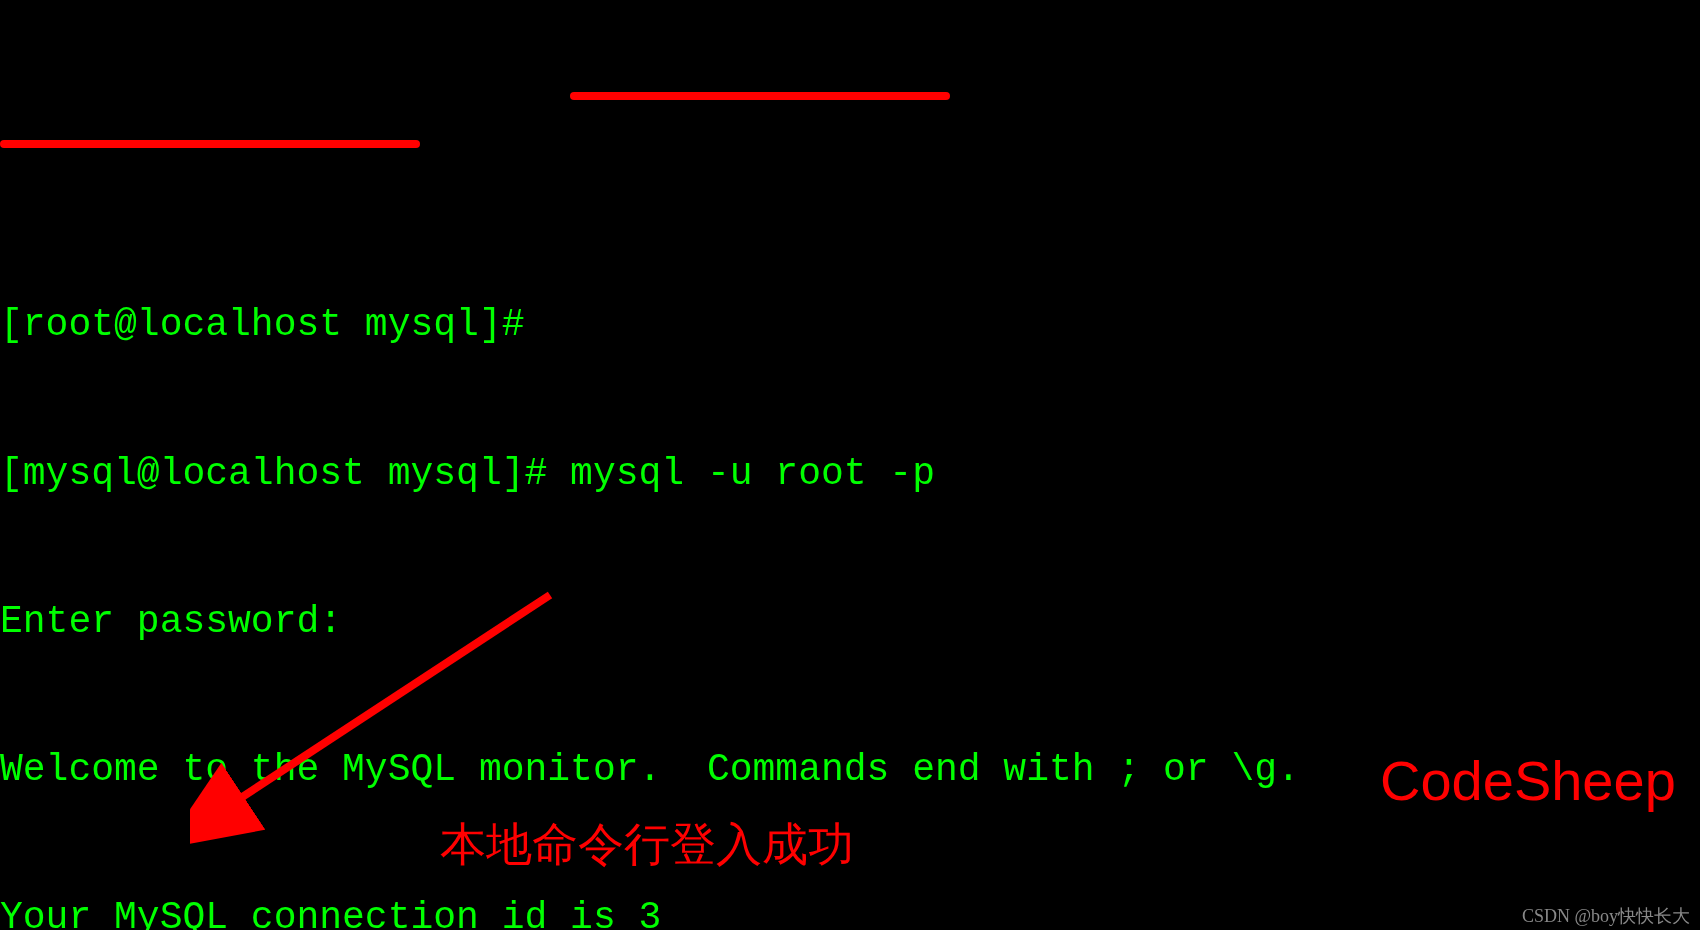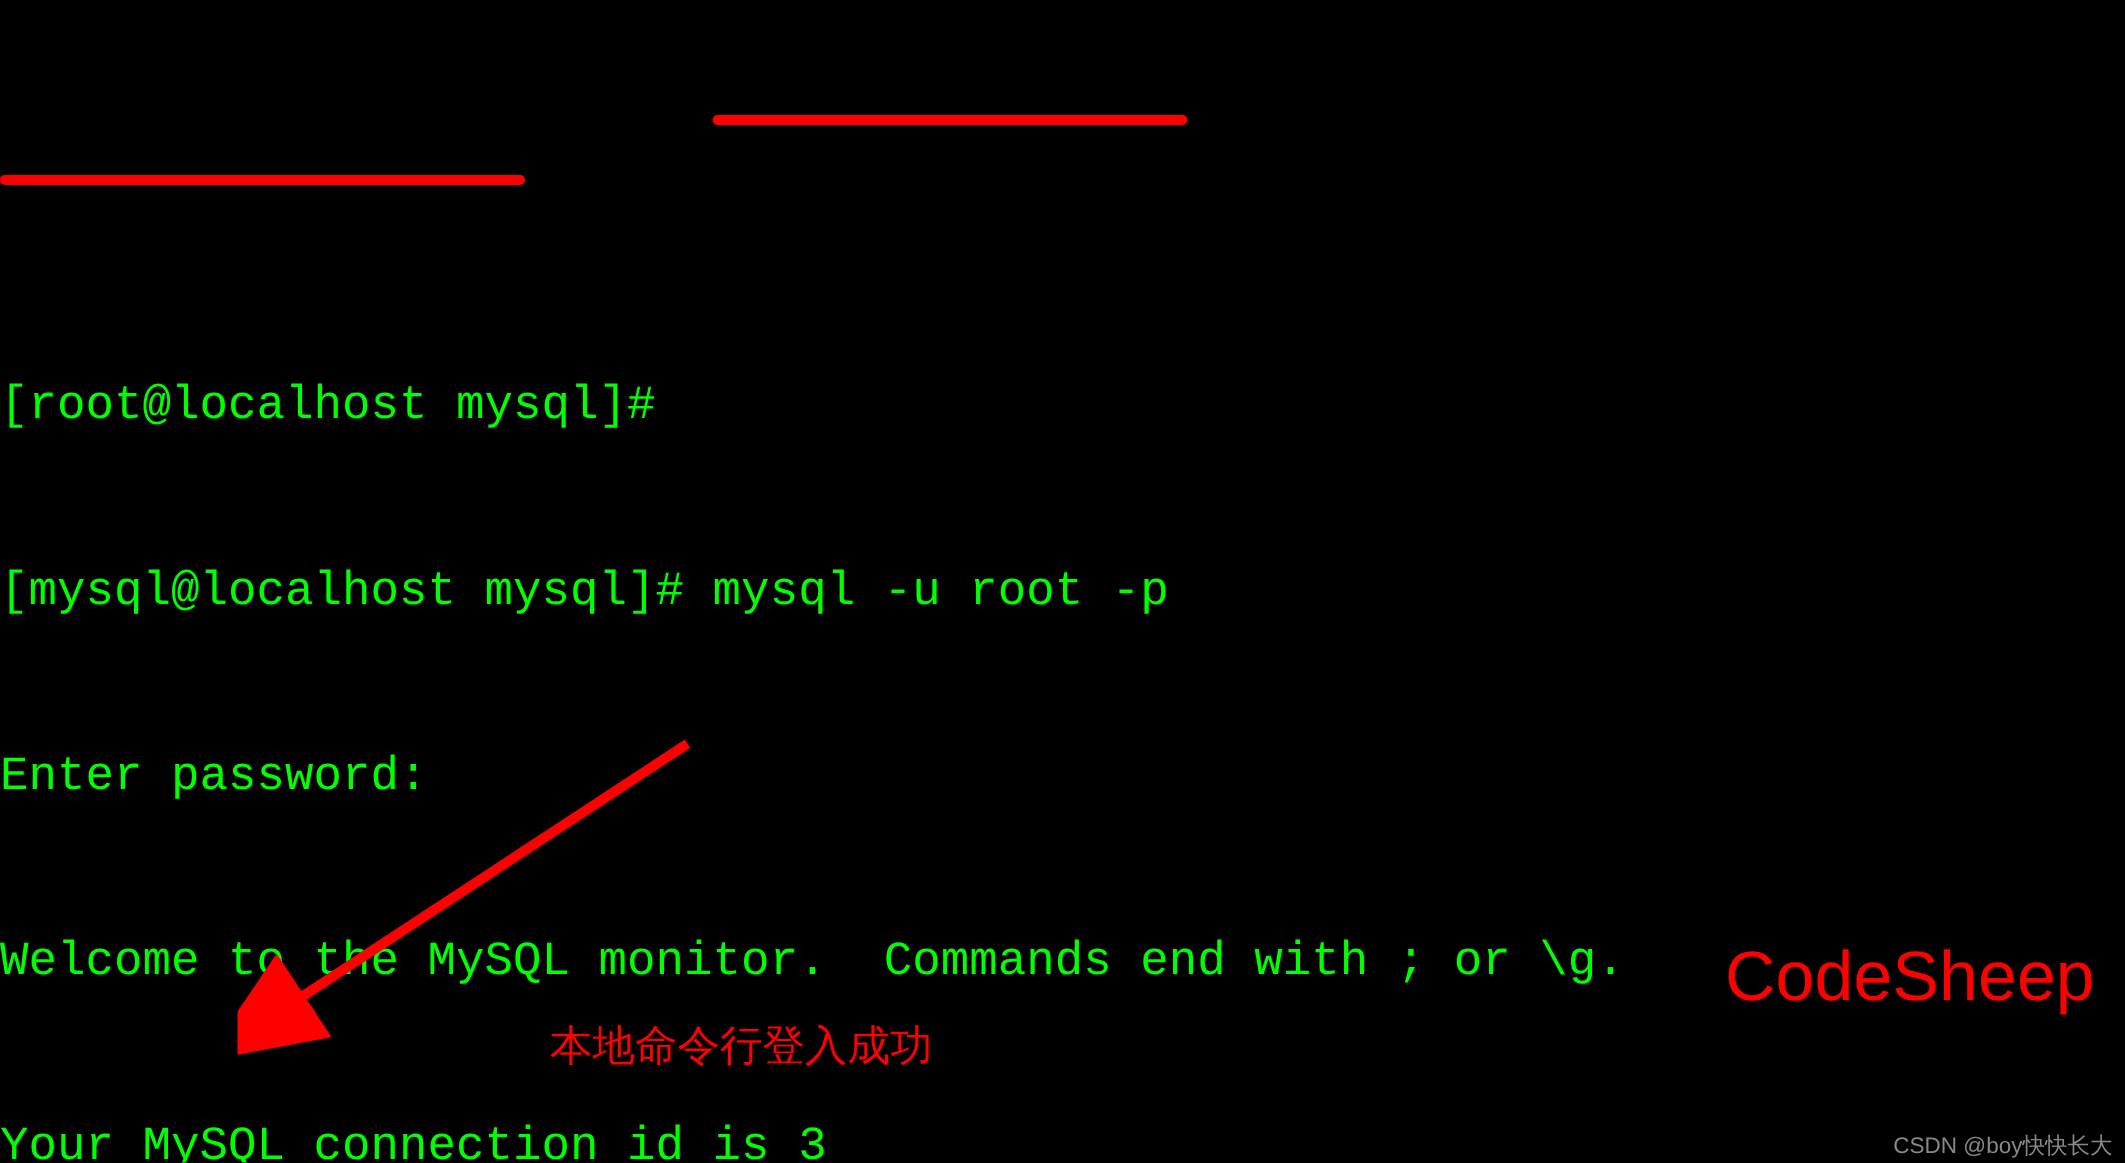--- a/index.html
+++ b/index.html
@@ -30,40 +30,40 @@
     .underline-red-1 {
       position: absolute;
       background: #ff0000;
       height: 8px;
       border-radius: 4px;
     }
     .annotation-text {
       position: absolute;
       color: #ff0000;
       font-family: 'Microsoft YaHei', 'SimHei', Arial, sans-serif;
-      font-size: 34px;
+      font-size: 46px;
       font-weight: 400;
     }
     .annotation-brand {
       position: absolute;
       color: #ff0000;
       font-family: Arial, sans-serif;
       font-size: 56px;
       font-weight: 400;
     }
     .arrow-svg {
       position: absolute;
       pointer-events: none;
     }
     .watermark {
       position: absolute;
       bottom: 2px;
       right: 10px;
       color: #888888;
-      font-family: Liberation Sans, sans-serif;
+      font-family: Liberation Serif, serif;
       font-size: 18px;
       white-space: pre;
     }
   </style>
 </head>
 <body>
 
 
 
 <div class="terminal">

